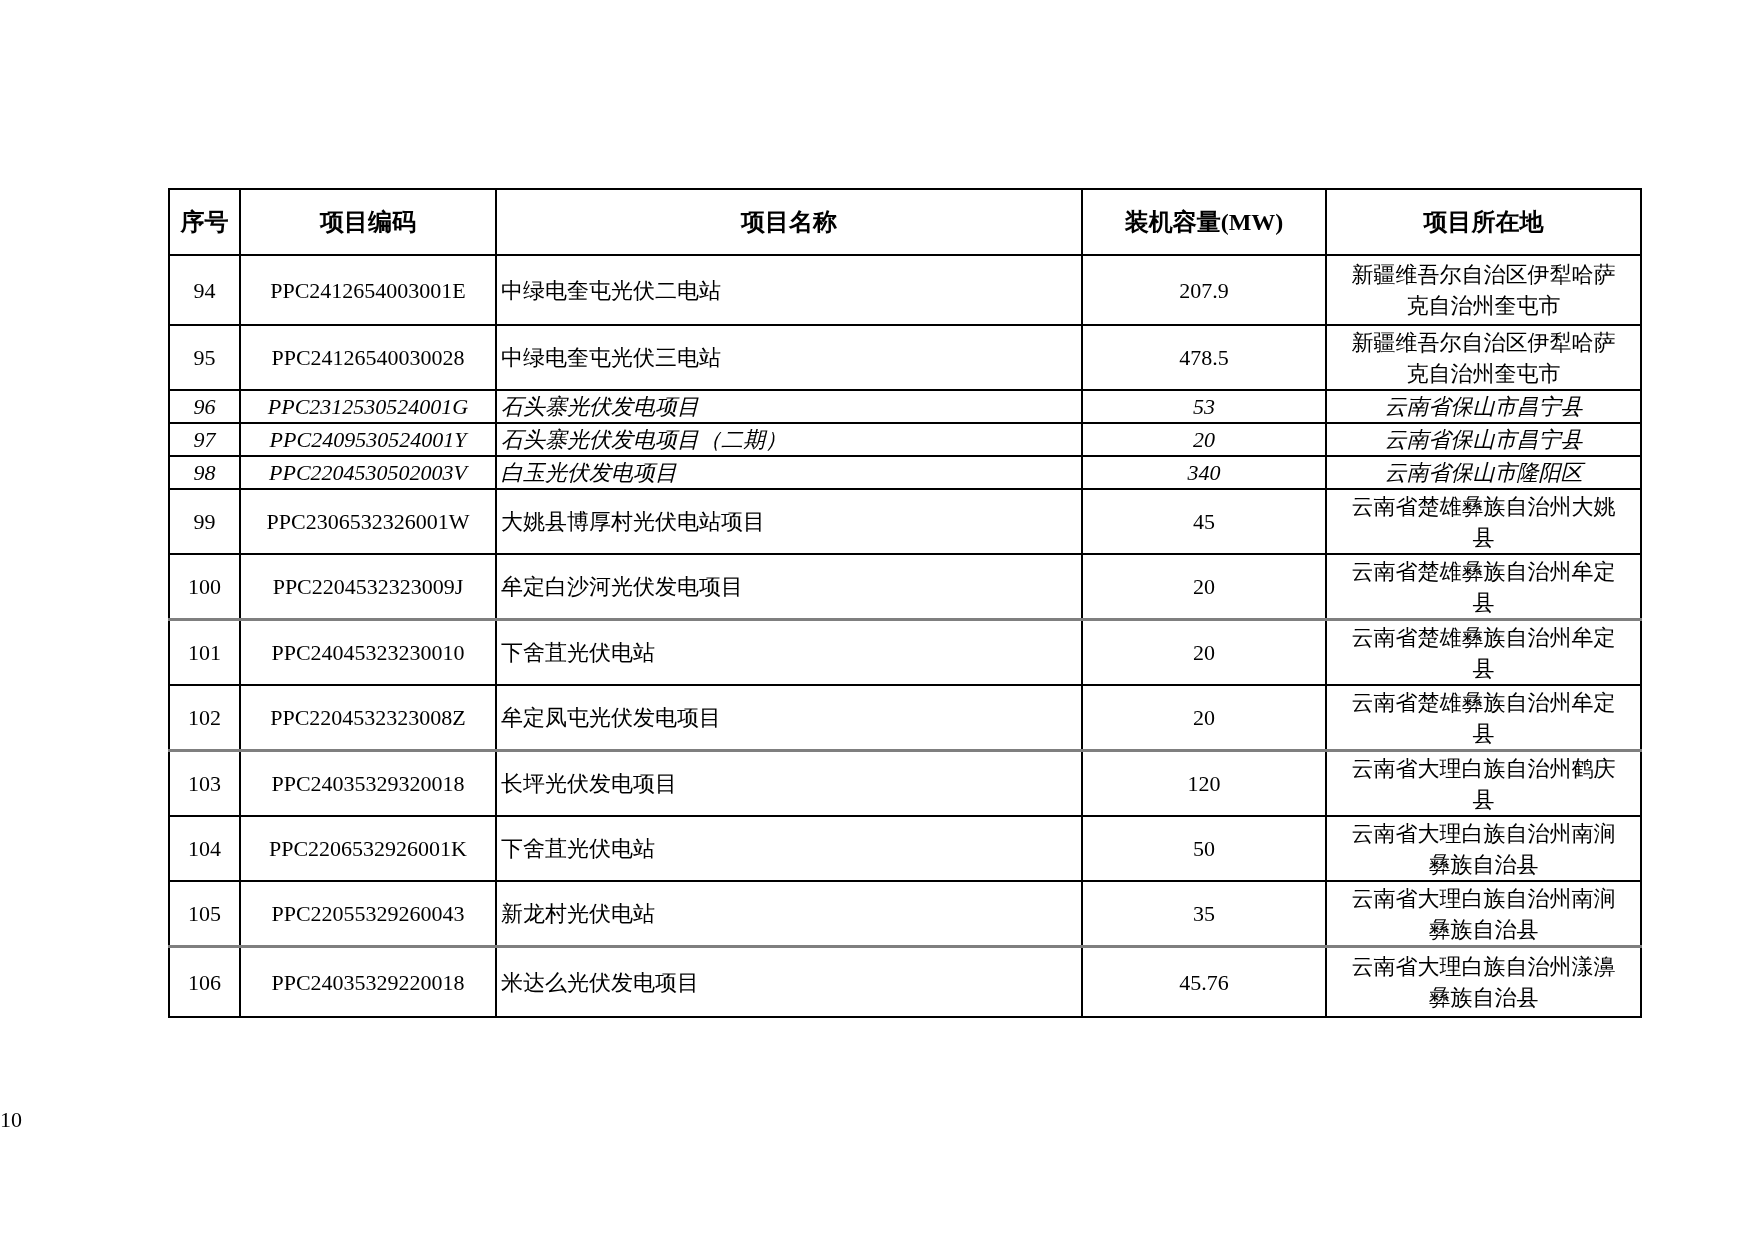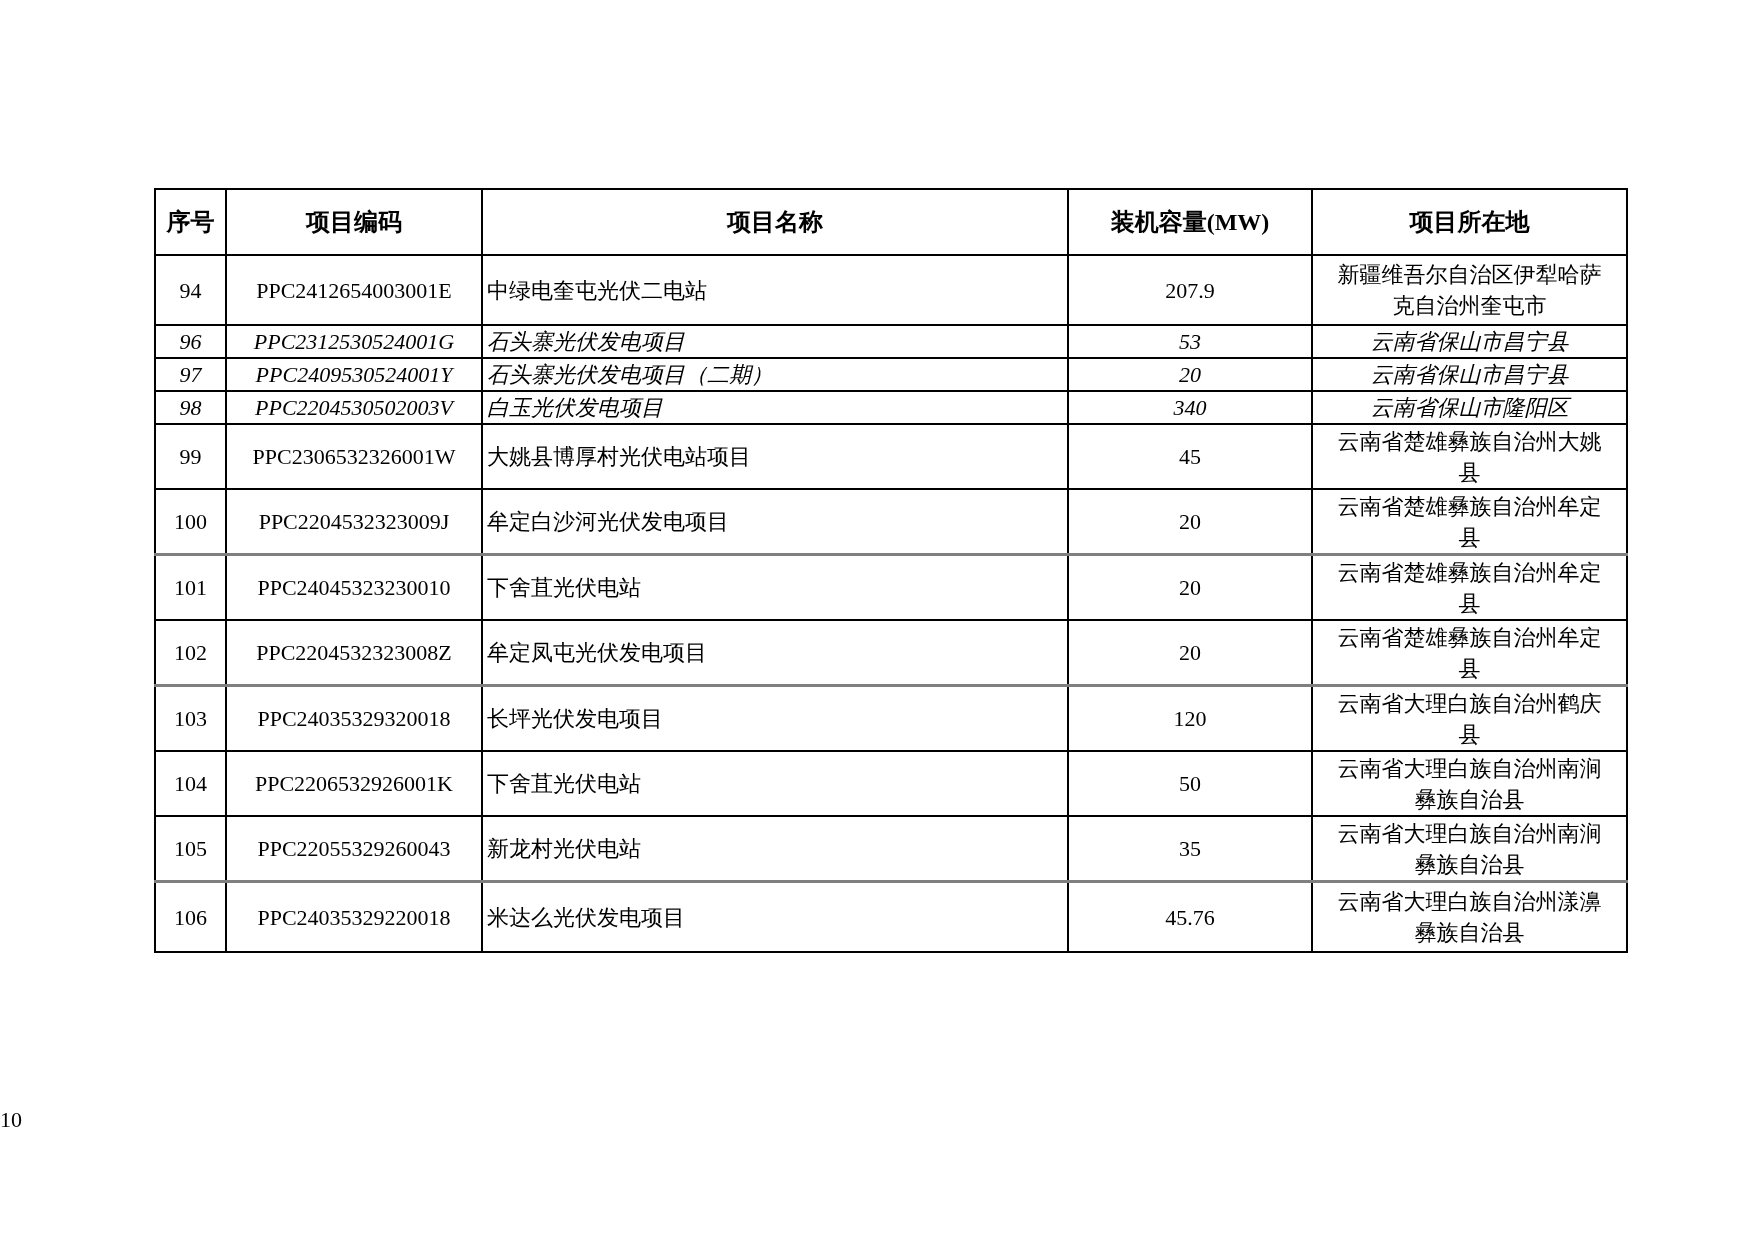--- a/index.html
+++ b/index.html
@@ -9,21 +9,21 @@
   }
   body {
     width: 1753px;
     height: 1240px;
     position: relative;
     font-family: "Liberation Serif", "DejaVu Serif", serif;
     color: #000000;
   }
   .doc-table {
     position: absolute;
-    left: 154px;
+    left: 168px;
     top: 188px;
     width: 1472px;
     border-collapse: collapse;
     table-layout: fixed;
   }
   .doc-table col.c-serial   { width: 71px;  }
   .doc-table col.c-code     { width: 256px; }
   .doc-table col.c-name     { width: 586px; }
   .doc-table col.c-capacity { width: 244px; }
   .doc-table col.c-location { width: 315px; }
@@ -85,20 +85,27 @@
       <th>装机容量(MW)</th>
       <th>项目所在地</th>
     </tr>
   </thead>
   <tbody>
     <tr class="h-xl">
       <td>94</td>
       <td>PPC2412654003001E</td>
       <td class="td-name">中绿电奎屯光伏二电站</td>
       <td>207.9</td>
+      <td class="td-location">新疆维吾尔自治区伊犁哈萨克自治州奎屯市</td>
+    </tr>
+    <tr class="h-tall">
+      <td>95</td>
+      <td>PPC24126540030028</td>
+      <td class="td-name">中绿电奎屯光伏三电站</td>
+      <td>478.5</td>
       <td class="td-location">新疆维吾尔自治区伊犁哈萨克自治州奎屯市</td>
     </tr>
     <tr class="h-short">
       <td>96</td>
       <td>PPC2312530524001G</td>
       <td class="td-name">石头寨光伏发电项目</td>
       <td>53</td>
       <td class="td-location">云南省保山市昌宁县</td>
     </tr>
     <tr class="h-short">

